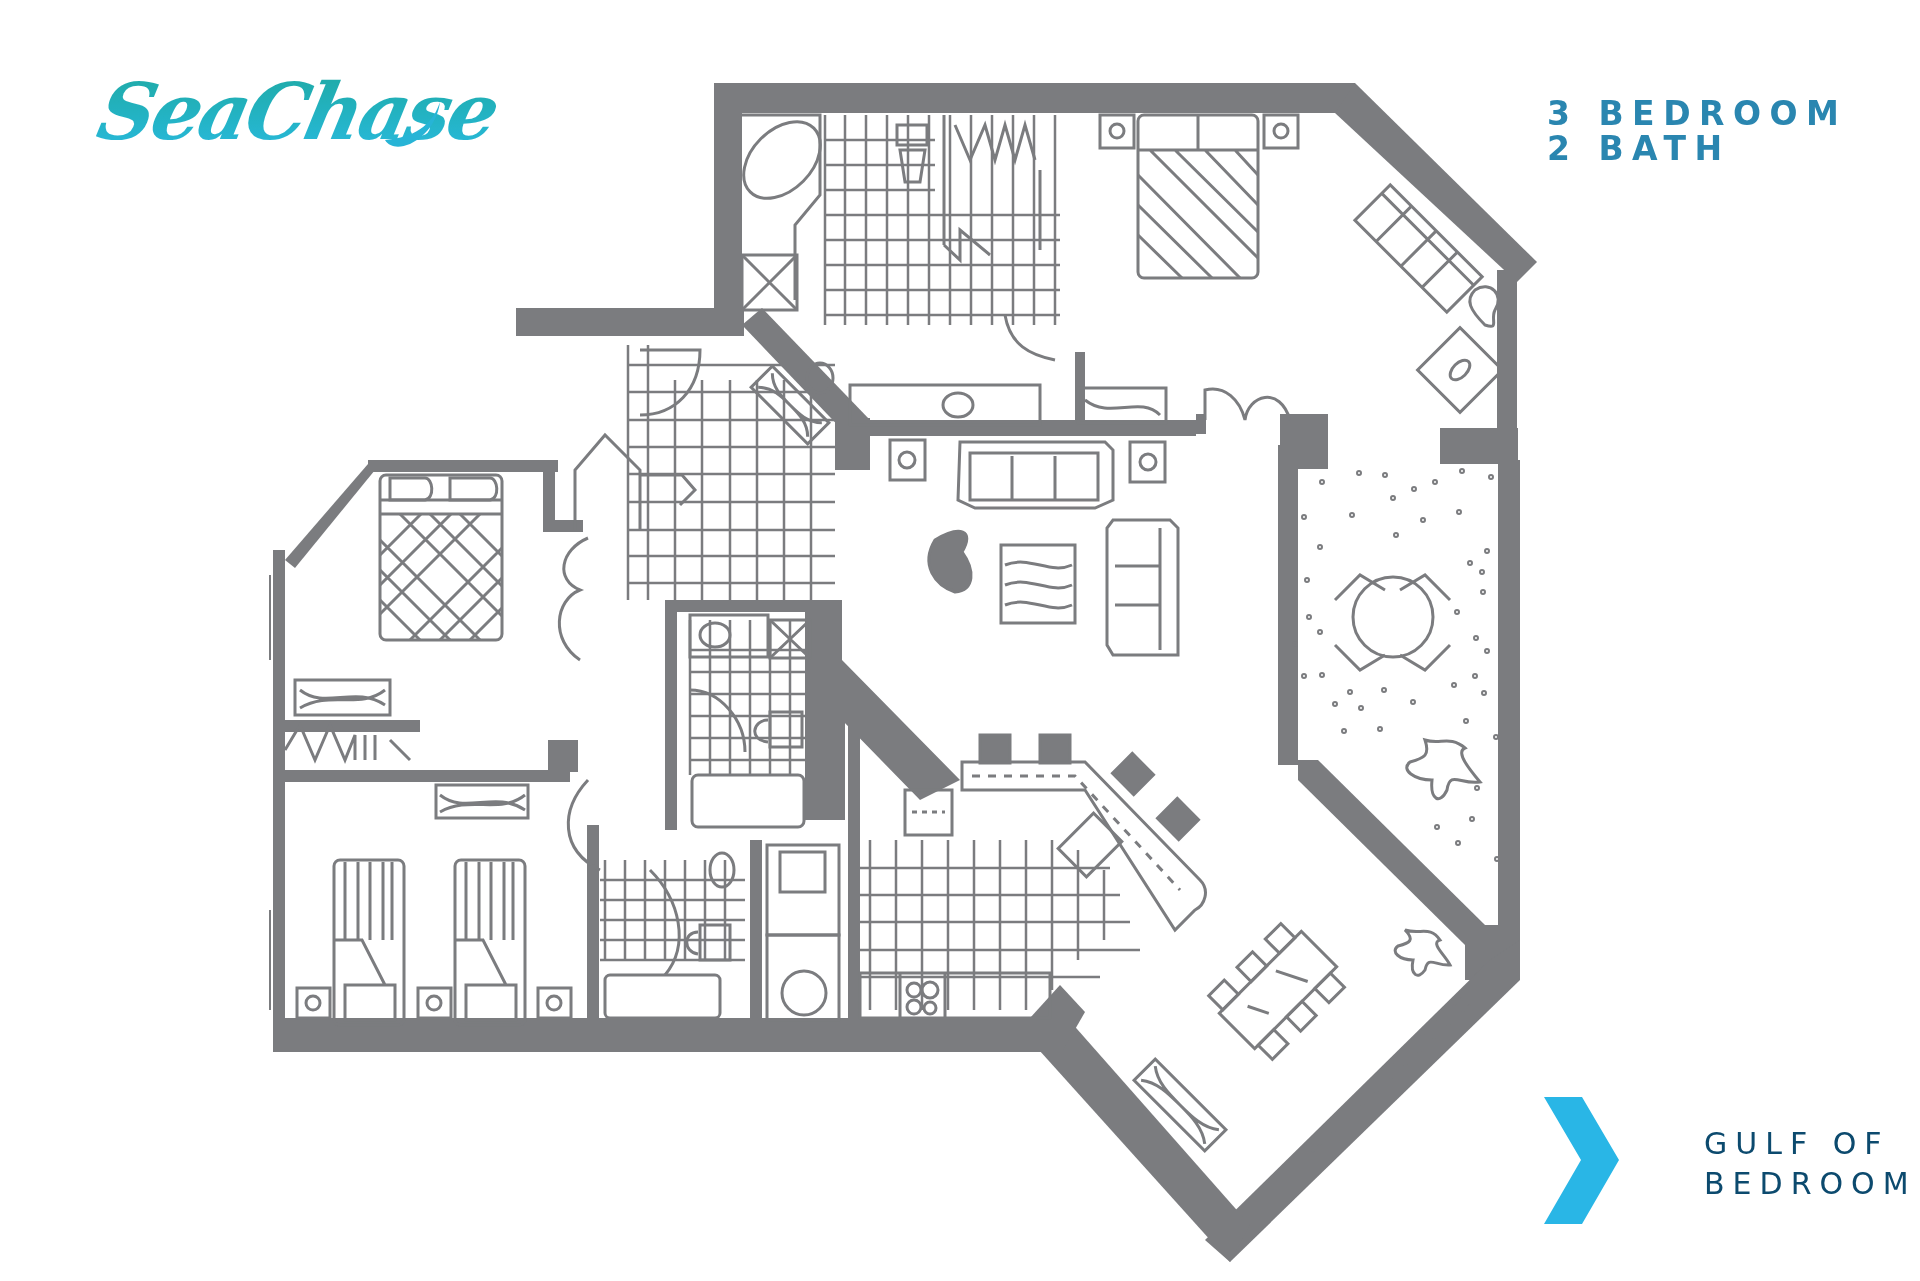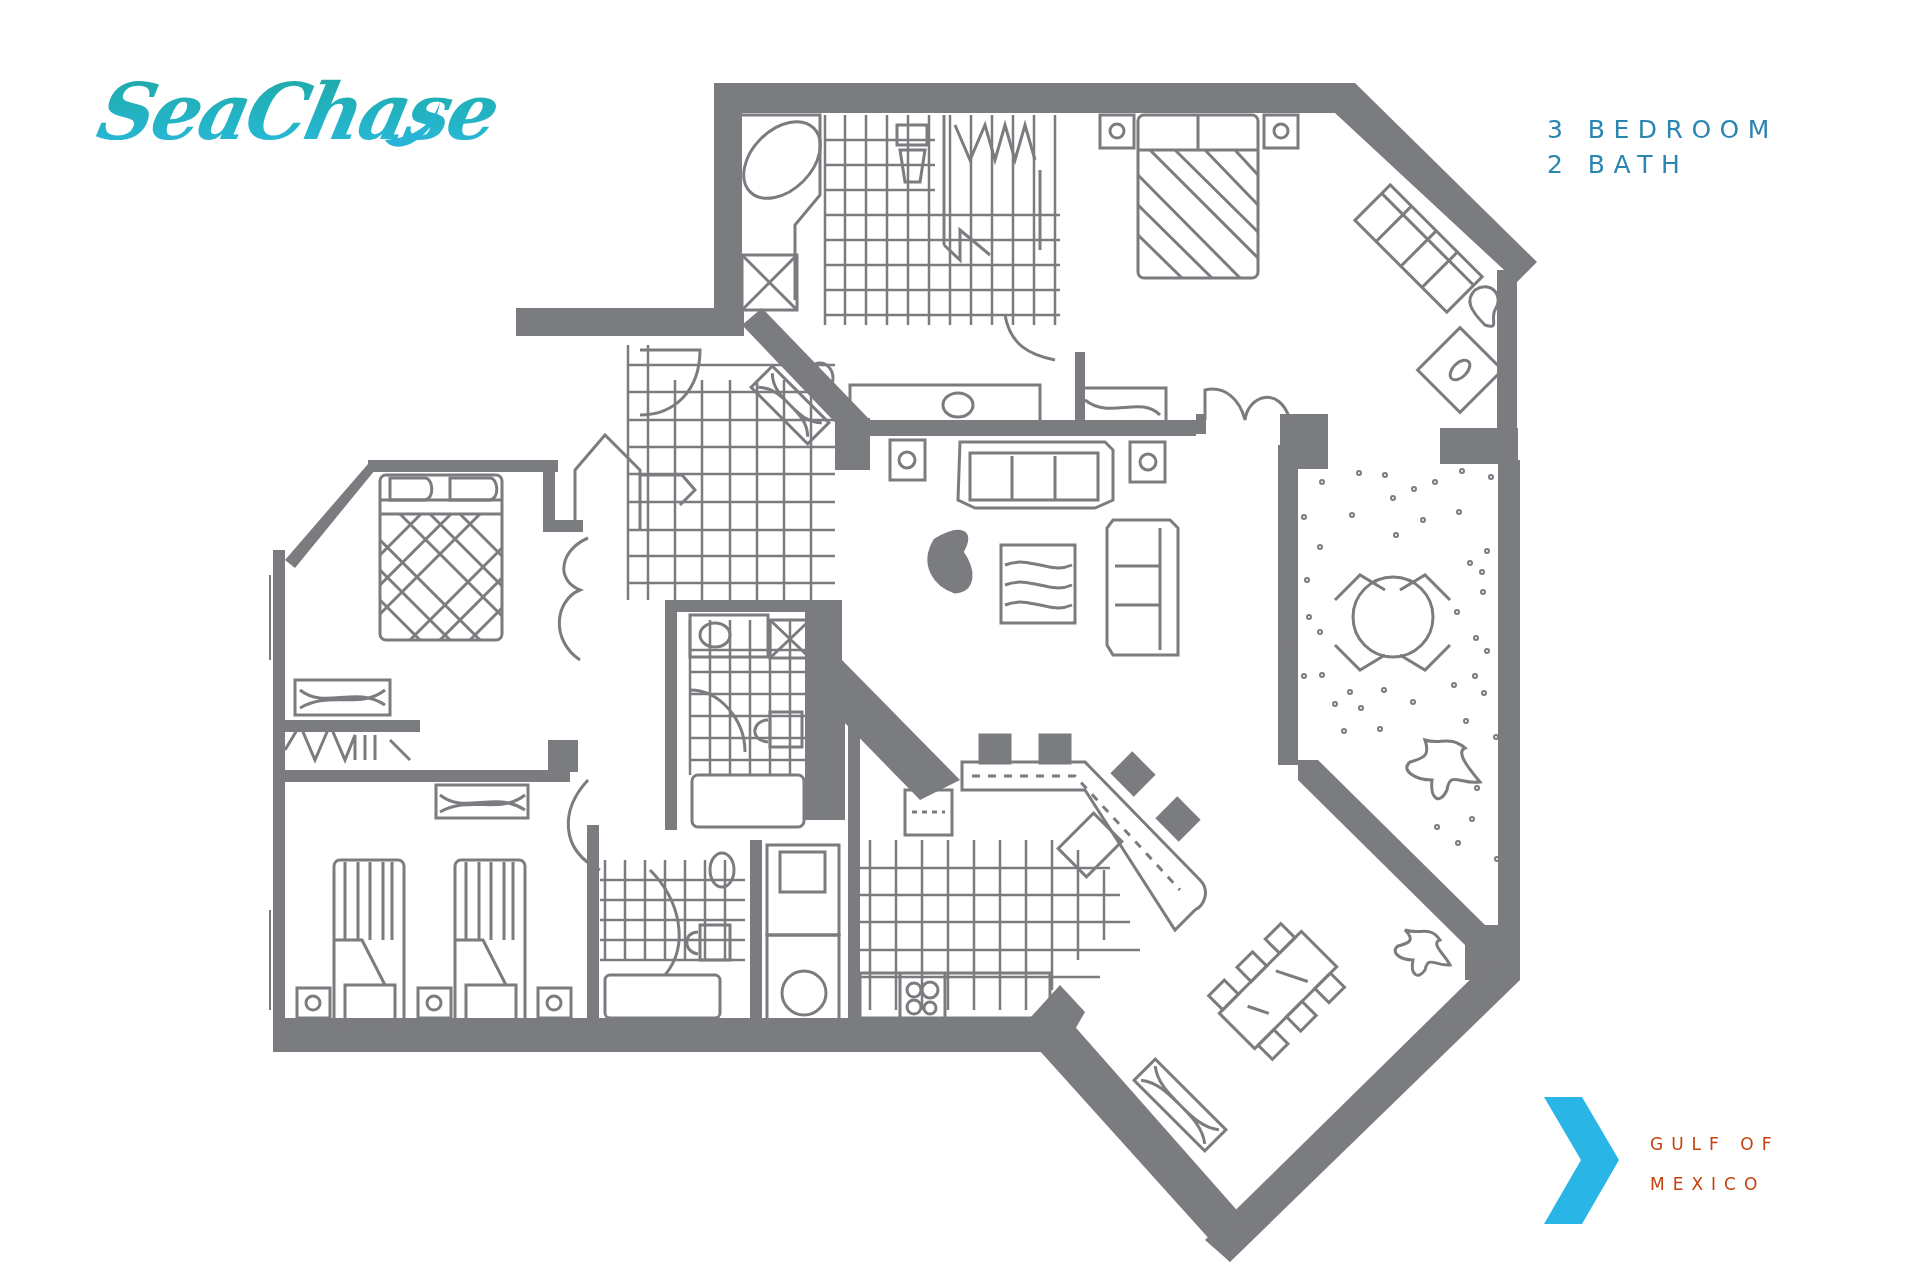--- a/index.html
+++ b/index.html
@@ -1,24 +1,24 @@
 <!DOCTYPE html>
 <html><head>
   <meta charset="utf-8">
   <style>
     html, body { margin: 0; padding: 0; background: #ffffff; }
     body { width: 1920px; height: 1281px; position: relative; overflow: hidden; font-family: "Liberation Sans", sans-serif; }
     .logo { position: absolute; left: 100px; top: 62px; width: 345px; height: 105px; }
     .logo-text { position: absolute; left: 0; top: 0; font-family: "DejaVu Serif", serif; font-style: italic; font-weight: bold; font-size: 78px; letter-spacing: -3px; line-height: 100px;
       background: linear-gradient(180deg, #1fa8a0 0%, #23b3c4 55%, #2bbbe3 100%); -webkit-background-clip: text; background-clip: text; color: transparent; transform: skewX(-12deg); }
     .logo-tail { position: absolute; left: 0; top: 0; }
-    .unit-info { position: absolute; left: 1547px; top: 112px; color: #2a86b0; font-family: "DejaVu Sans", sans-serif; font-size: 25px; letter-spacing: 8.5px; line-height: 35px; font-weight: normal; }
+    .unit-info { position: absolute; left: 1547px; top: 96px; color: #2a86b0; font-family: "DejaVu Sans", sans-serif; font-size: 33px; letter-spacing: 8.5px; line-height: 35px; font-weight: bold; }
     .unit-info div { white-space: nowrap; }
     .gulf-chevron { position: absolute; left: 1544px; top: 1097px; }
-    .gulf-label { position: absolute; left: 1650px; top: 1124px; color: #c2410c; font-family: "DejaVu Sans", sans-serif; font-size: 17px; letter-spacing: 8px; line-height: 40px; }
+    .gulf-label { position: absolute; left: 1704px; top: 1124px; color: #0c4a6e; font-family: "DejaVu Sans", sans-serif; font-size: 30px; letter-spacing: 8px; line-height: 40px; }
     .gulf-label div { white-space: nowrap; }
     .plan { position: absolute; left: 0; top: 0; }
   </style>
 </head>
 <body>
 
 <div class="logo">
   <div class="logo-text">SeaChase</div>
   <svg class="logo-tail" width="345" height="105">
     <path d="M285 78 C 305 76, 330 70, 340 40 C 338 55, 330 72, 310 82 C 300 86, 290 86, 285 78 Z" fill="#27b4d6"></path>
@@ -302,14 +302,14 @@
 
     <path d="M270 575 V660 M278 575 V660 M270 910 V1010 M278 910 V1010" stroke-width="2"></path>
   </g>
 </svg>
 
 <svg class="gulf-chevron" width="76" height="128" viewBox="0 0 76 128">
   <polygon points="0,0 38,0 75,63 38,127 0,127 37,63" fill="#29b6e6"></polygon>
 </svg>
 <div class="gulf-label">
   <div>GULF OF</div>
-  <div>MEXICO</div>
+  <div>BEDROOM</div>
 </div>
 
 </body></html>

